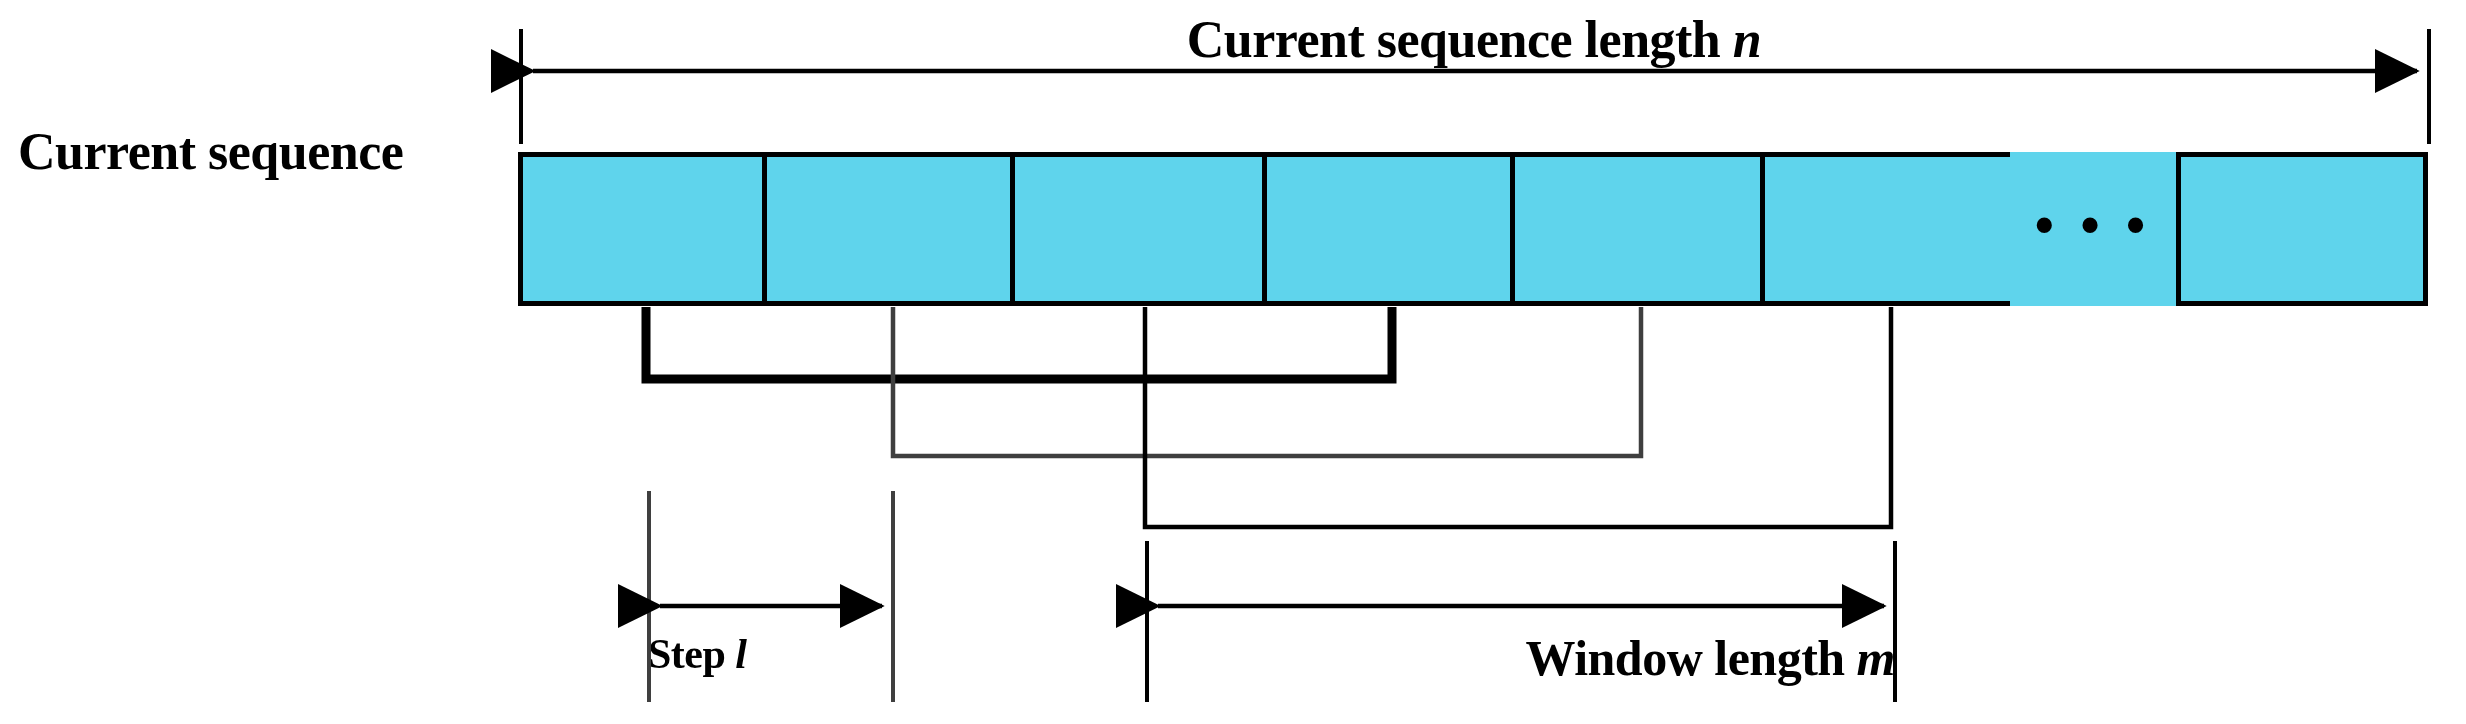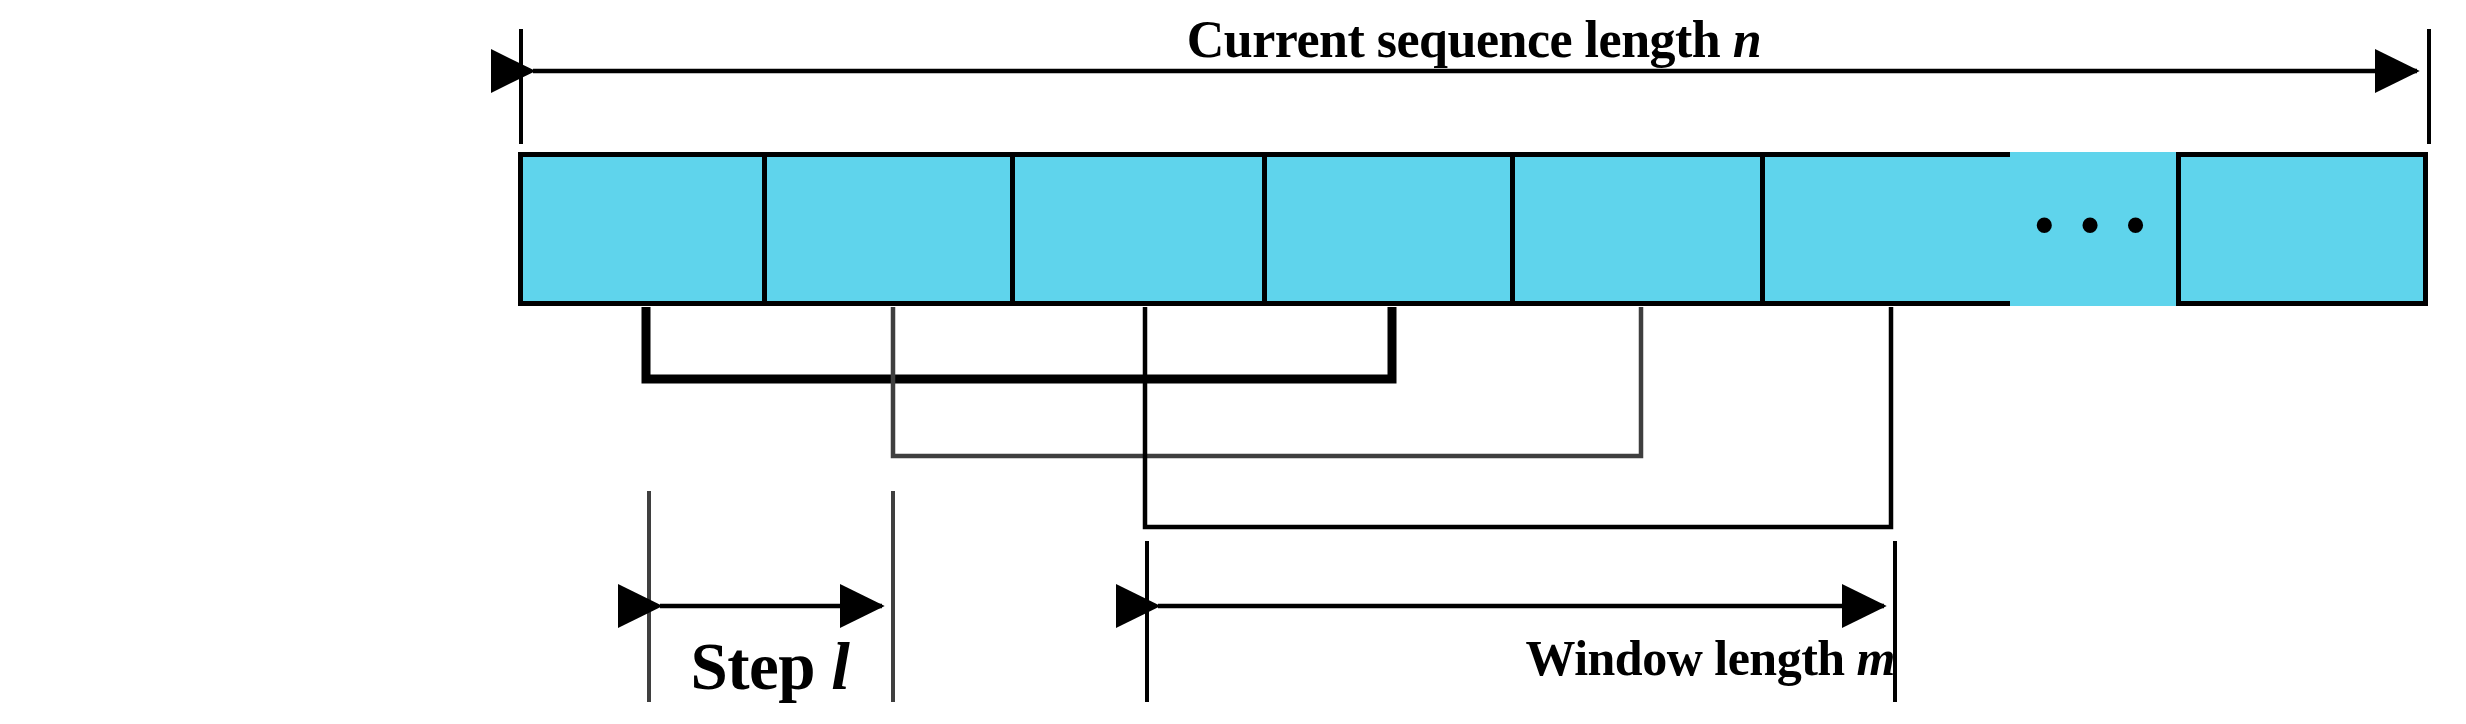--- a/index.html
+++ b/index.html
@@ -32,21 +32,21 @@
 
   #left-label{
     left:18px; top:126px;
     font-size:52px;
     width:480px;
     text-align:left;
   }
 
   #step-label{
     left:648px; top:633px; width:244px;
-    text-align:center; font-size:67px;
+    text-align:left; font-size:42px;
   }
   #window-label{
     left:1147px; top:633px; width:748px;
     text-align:right; font-size:50px;
   }
 
   
   #strip{
     position:absolute;
     left:518px; top:152px;
@@ -81,20 +81,21 @@
   
   #vec{position:absolute;left:0;top:0;width:2466px;height:724px;pointer-events:none;}
 </style>
 </head>
 <body>
 
 <div id="stage">
 
   <div class="lbl" id="title-n"><span>Current sequence length </span><span class="ital">n</span></div>
 
+  <div class="lbl" id="left-label">Current sequence</div>
 
   <div id="strip">
     <div class="cell" style="width:244px"></div>
     <div class="cell" style="width:248px"></div>
     <div class="cell" style="width:252px"></div>
     <div class="cell" style="width:248px"></div>
     <div class="cell" style="width:250px"></div>
     <div class="cell" style="width:250px"></div>
     <div class="cell ellipsis" style="width:166px">
       <span class="dots">• • •</span>

